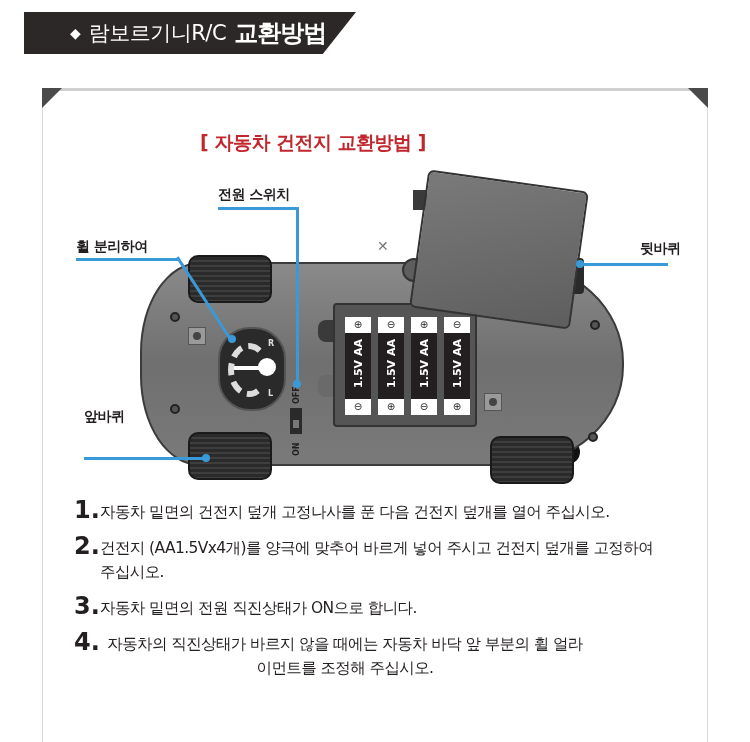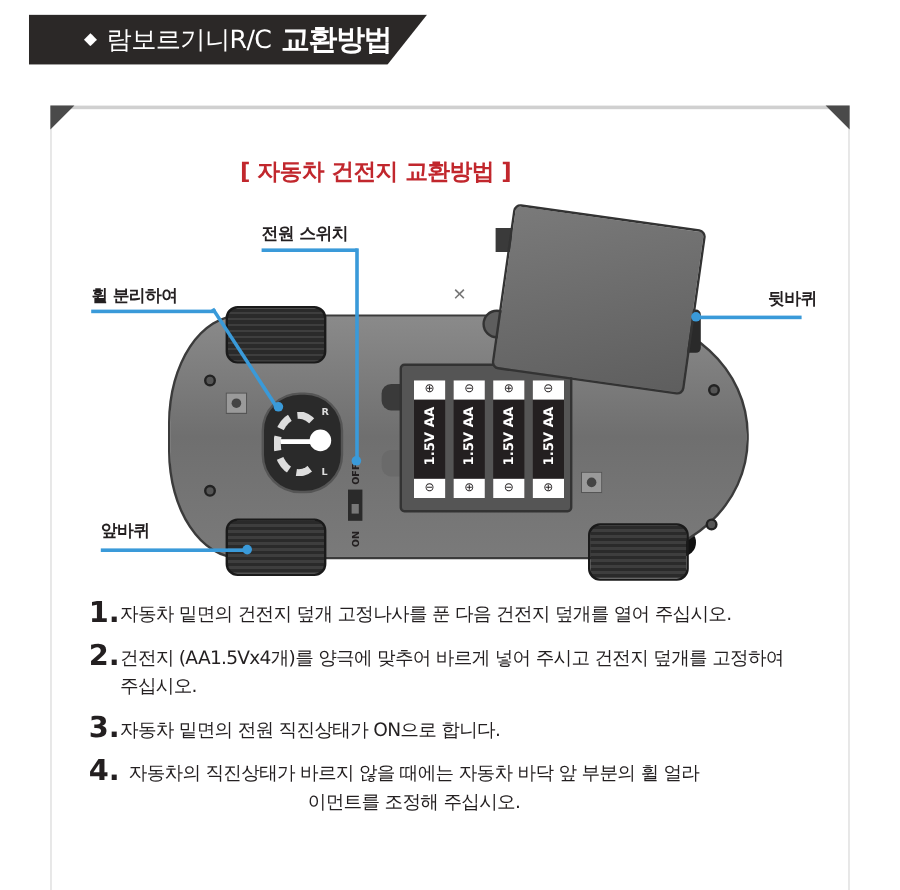--- a/index.html
+++ b/index.html
@@ -149,21 +149,21 @@
 
   <span class="callout" style="left:76px;top:238px;">휠 분리하여</span>
   <div class="line" style="left:76px;top:258px;width:104px;height:3px;"></div>
   <div class="line" style="left:176px;top:258px;width:3px;height:96px;transform-origin:top left;transform:rotate(-33deg);"></div>
   <div class="dot" style="left:228px;top:335px;"></div>
 
   <span class="callout" style="left:640px;top:240px;">뒷바퀴</span>
   <div class="line" style="left:580px;top:263px;width:88px;height:3px;"></div>
   <div class="dot" style="left:576px;top:260px;"></div>
 
-  <span class="callout" style="left:84px;top:434px;">앞바퀴</span>
+  <span class="callout" style="left:84px;top:408px;">앞바퀴</span>
   <div class="line" style="left:84px;top:457px;width:124px;height:3px;"></div>
   <div class="dot" style="left:202px;top:454px;"></div>
 </div>
 
 <div class="instructions">
   <div class="step">
     <span class="num">1.</span>
     <div class="text">자동차 밑면의 건전지 덮개 고정나사를 푼 다음 건전지 덮개를 열어 주십시오.</div>
   </div>
   <div class="step">

